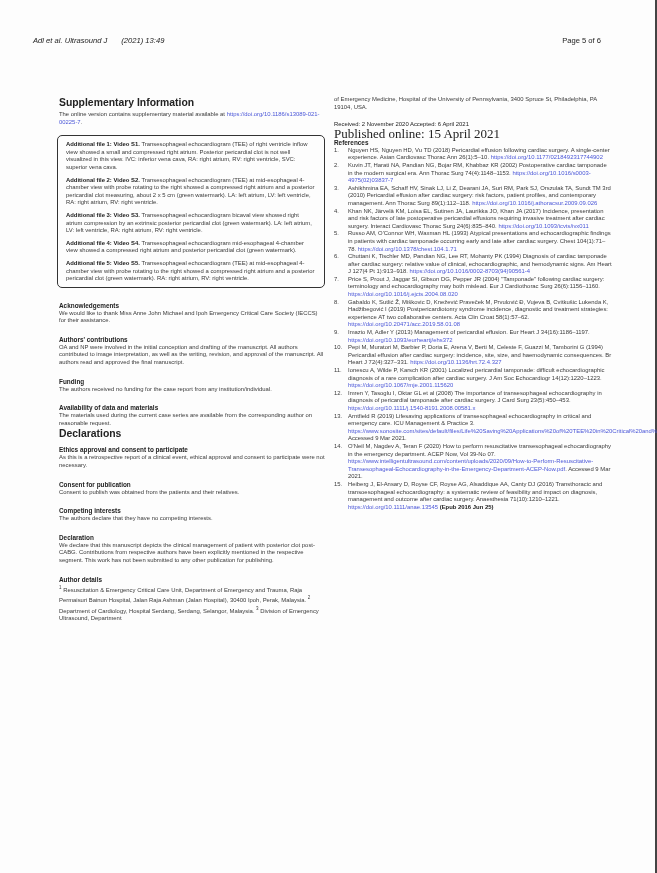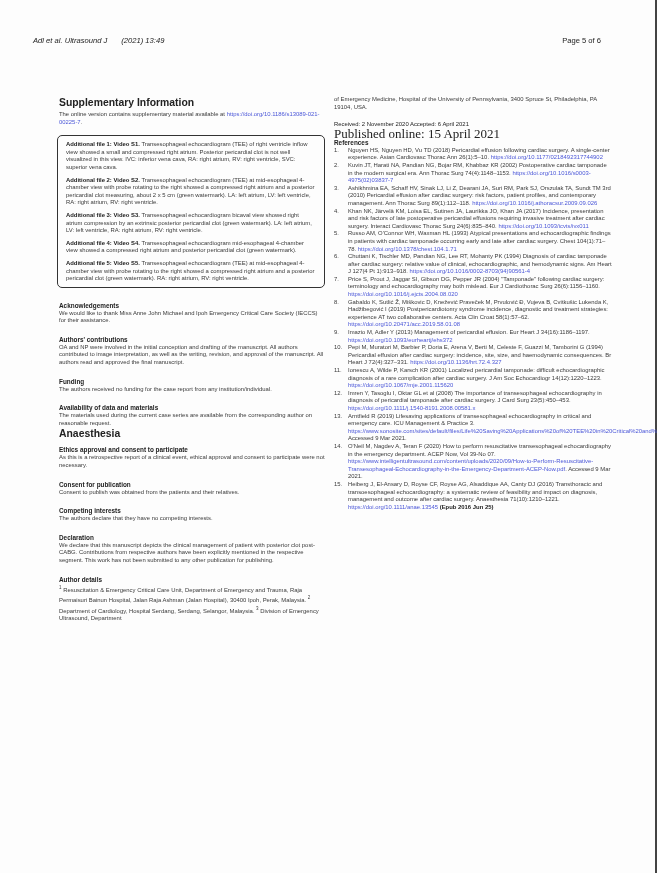--- a/index.html
+++ b/index.html
@@ -63,21 +63,21 @@
   </div>
   <div class="block">
     <h3 class="sub">Funding</h3>
     <p>The authors received no funding for the case report from any institution/individual.</p>
   </div>
   <div class="block">
     <h3 class="sub">Availability of data and materials</h3>
     <p>The materials used during the current case series are available from the corresponding author on reasonable request.</p>
   </div>
 
-  <h2 class="sec decl-title">Anaesthesia</h2>
+  <h2 class="sec decl-title">Declarations</h2>
   <div class="block" style="margin-top:6px">
     <h3 class="sub">Ethics approval and consent to participate</h3>
     <p>As this is a retrospective report of a clinical event, ethical approval and consent to participate were not necessary.</p>
   </div>
   <div class="block">
     <h3 class="sub">Consent for publication</h3>
     <p>Consent to publish was obtained from the patients and their relatives.</p>
   </div>
   <div class="block">
     <h3 class="sub">Competing interests</h3>

